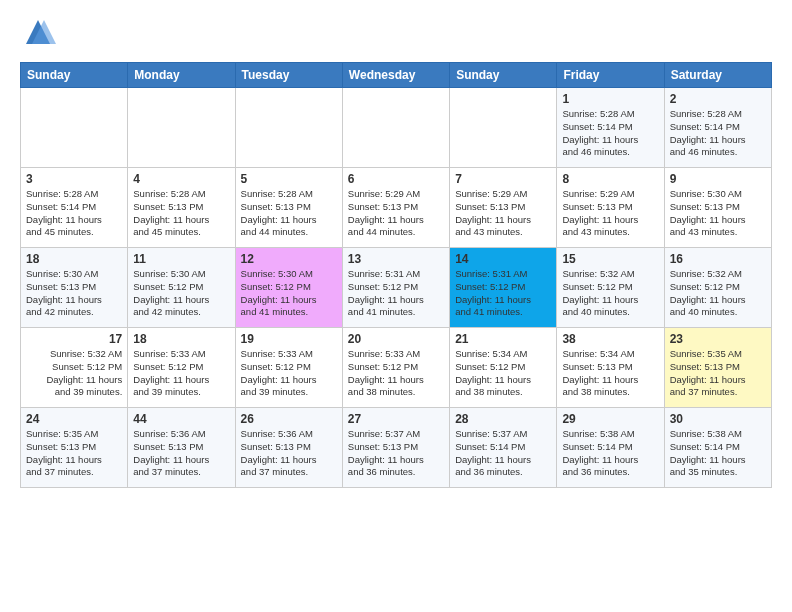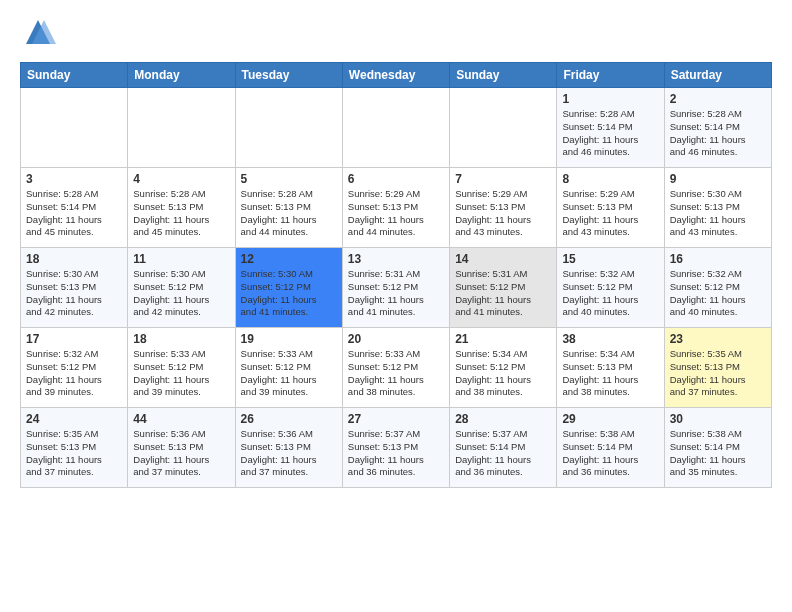--- a/index.html
+++ b/index.html
@@ -218,35 +218,35 @@
 Daylight: 11 hours
 and 42 minutes.</div>
           </td>
           <td style="background: rgb(245, 248, 252); margin-left: 10px;">
             <span class="day-number">11</span>
             <div class="day-info" style="white-space: pre-line;">Sunrise: 5:30 AM
 Sunset: 5:12 PM
 Daylight: 11 hours
 and 42 minutes.</div>
           </td>
-          <td style="background: #3b82f6;">
+          <td style="background: #f0abfc;">
             <span class="day-number">12</span>
             <div class="day-info" style="white-space: pre-line;">Sunrise: 5:30 AM
 Sunset: 5:12 PM
 Daylight: 11 hours
 and 41 minutes.</div>
           </td>
           <td style="background: rgb(245, 248, 252);">
             <span class="day-number">13</span>
             <div class="day-info" style="white-space: pre-line;">Sunrise: 5:31 AM
 Sunset: 5:12 PM
 Daylight: 11 hours
 and 41 minutes.</div>
           </td>
-          <td style="background: #e5e5e5;">
+          <td style="background: #0ea5e9;">
             <span class="day-number">14</span>
             <div class="day-info" style="white-space: pre-line;">Sunrise: 5:31 AM
 Sunset: 5:12 PM
 Daylight: 11 hours
 and 41 minutes.</div>
           </td>
           <td style="background: rgb(245, 248, 252);">
             <span class="day-number">15</span>
             <div class="day-info" style="white-space: pre-line;">Sunrise: 5:32 AM
 Sunset: 5:12 PM
@@ -255,21 +255,21 @@
           </td>
           <td style="background: rgb(245, 248, 252);">
             <span class="day-number">16</span>
             <div class="day-info" style="white-space: pre-line;">Sunrise: 5:32 AM
 Sunset: 5:12 PM
 Daylight: 11 hours
 and 40 minutes.</div>
           </td>
         </tr>
         <tr>
-          <td style="background: rgb(255, 255, 255);">
+          <td style="background: rgb(255, 255, 255); text-align: right;">
             <span class="day-number">17</span>
             <div class="day-info" style="white-space: pre-line;">Sunrise: 5:32 AM
 Sunset: 5:12 PM
 Daylight: 11 hours
 and 39 minutes.</div>
           </td>
           <td style="background: rgb(255, 255, 255);">
             <span class="day-number">18</span>
             <div class="day-info" style="white-space: pre-line;">Sunrise: 5:33 AM
 Sunset: 5:12 PM

